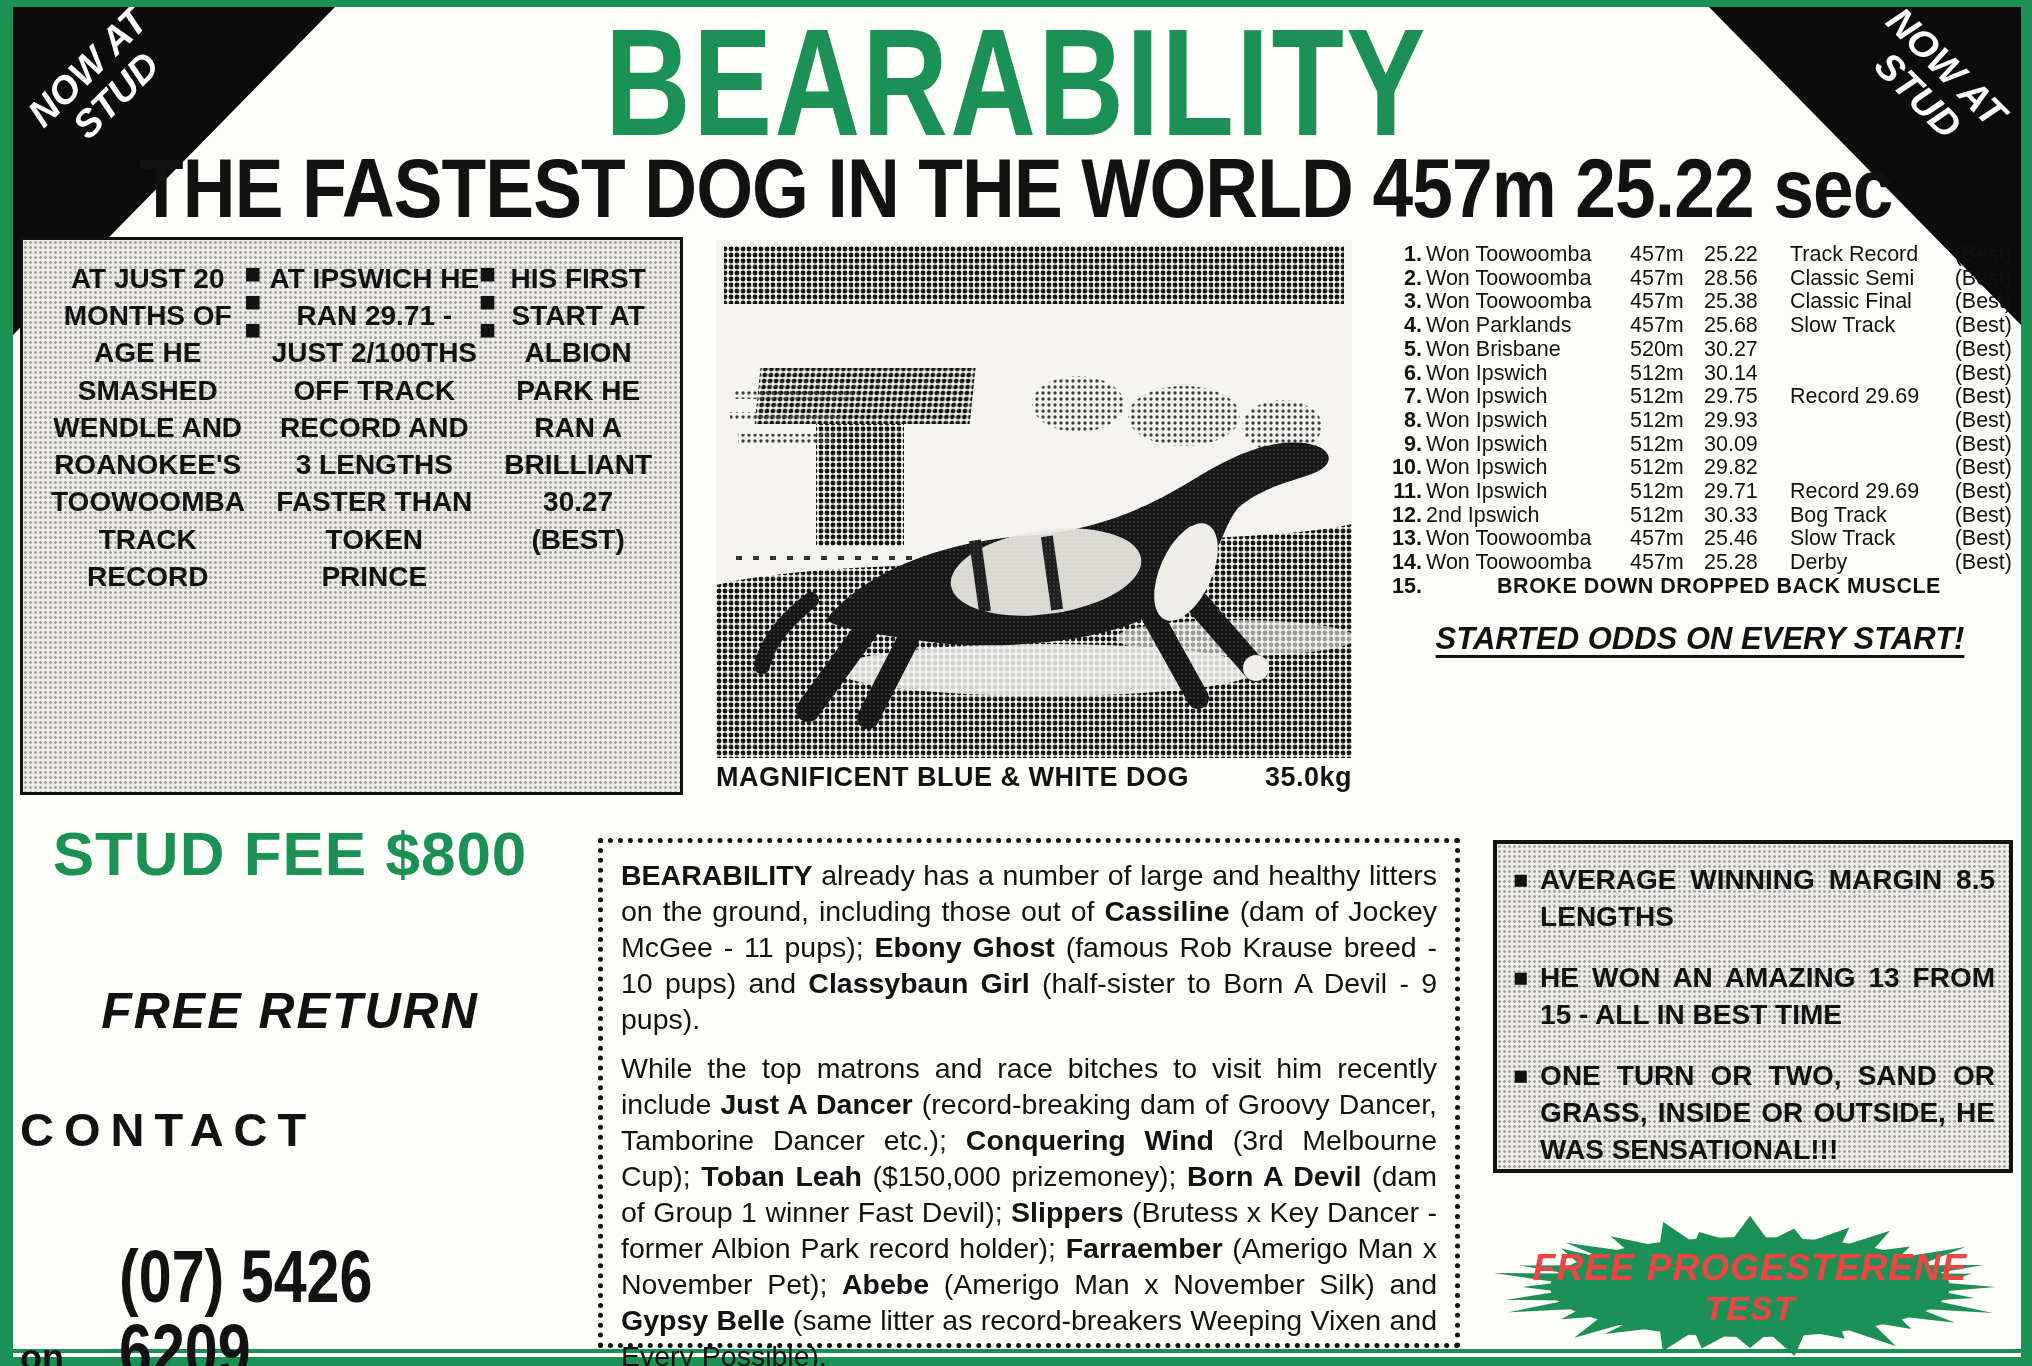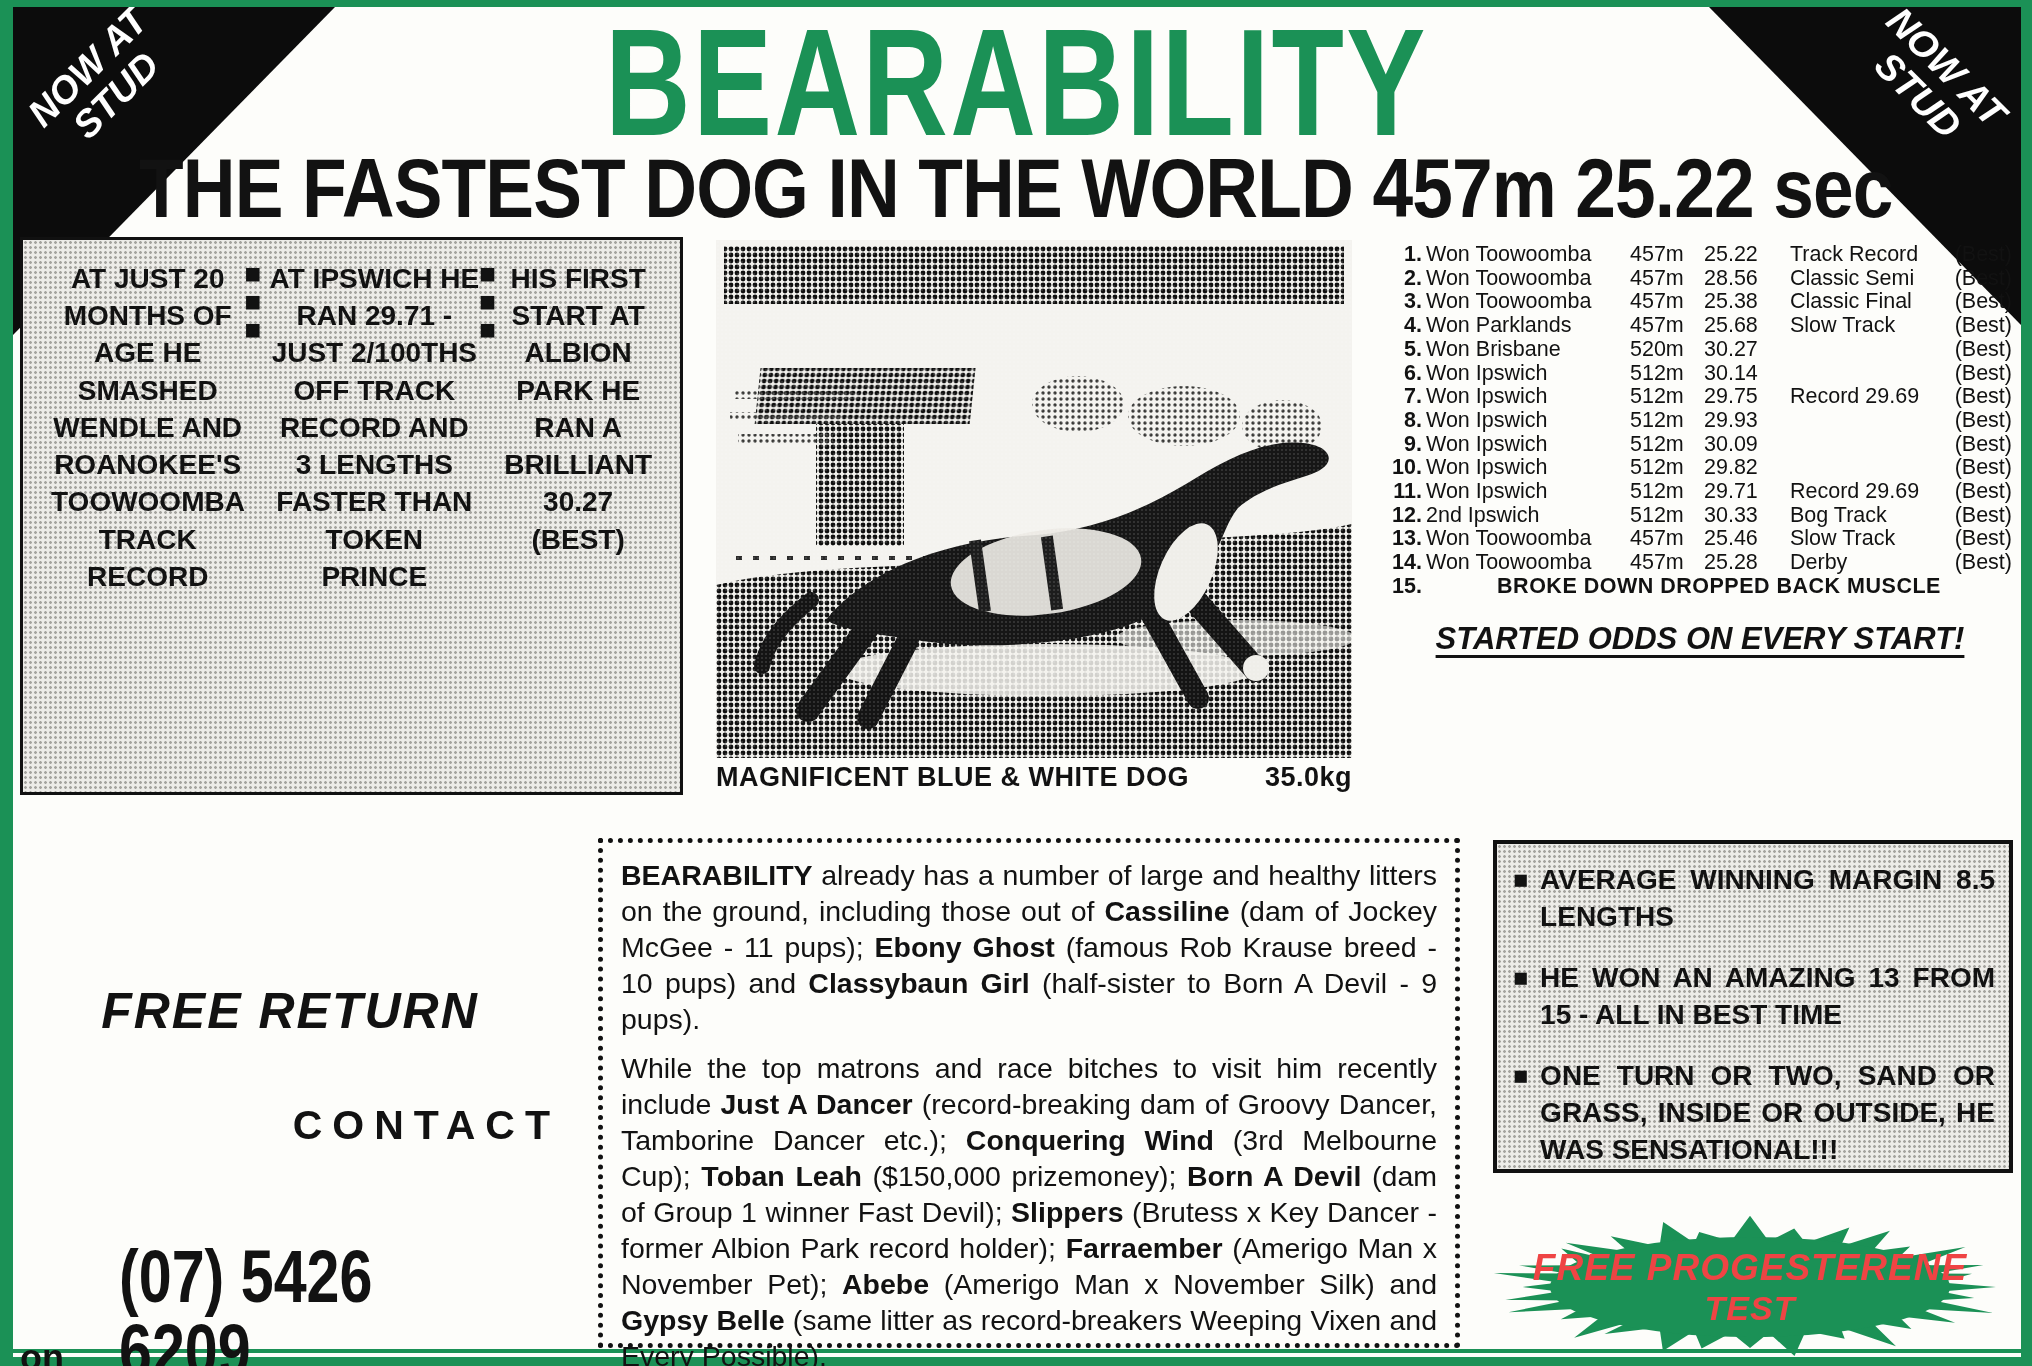--- a/index.html
+++ b/index.html
@@ -60,22 +60,22 @@
   .rr-row.wide .rr-result { grid-column:2 / -1; text-align:center; font-weight:bold; letter-spacing:.5px; }
   .odds { position:absolute; left:1388px; top:621px; width:624px; text-align:center;
           font-weight:bold; font-style:italic; font-size:31px;
           text-decoration:underline; text-decoration-thickness:3px; text-underline-offset:6px; }
 
   
   .stud-fee { position:absolute; left:20px; top:818px; width:540px; text-align:center;
               color:var(--green,#1b9156); font-weight:bold; font-size:62px; letter-spacing:1px; }
   .free-return { position:absolute; left:20px; top:982px; width:540px; text-align:center;
                  font-weight:bold; font-style:italic; font-size:50px; letter-spacing:2px; }
-  .contact-label { position:absolute; left:20px; top:1102px; width:540px; text-align:right;
-                   font-weight:bold; font-size:41px; letter-spacing:10px; }
+  .contact-label { position:absolute; left:20px; top:1102px; width:540px; text-align:left;
+                   font-weight:bold; font-size:47px; letter-spacing:10px; }
   .contact-name { position:absolute; left:20px; top:1150px; width:540px; text-align:center;
                   font-weight:bold; font-size:76px; white-space:nowrap; }
   .contact-name .squeeze { display:inline-block; transform:scaleX(.82); }
   .contact-phone { position:absolute; left:20px; top:1240px; width:540px;
                    display:flex; justify-content:center; align-items:flex-end; gap:6px; }
   .contact-phone .on  { font-weight:bold; font-size:36px; padding-bottom:9px; }
   .contact-phone .num { font-weight:bold; font-size:74px; line-height:1;
                         display:inline-block; transform:scaleX(.8); transform-origin:center bottom; }
 
   
@@ -318,20 +318,21 @@
         <span class="rr-no">15.</span>
         <span class="rr-result">BROKE DOWN DROPPED BACK MUSCLE</span>
         <span class="rr-dist"></span>
         <span class="rr-time"></span>
         <span class="rr-note"></span>
         <span class="rr-best"></span>
       </div>
     </div>
   <div class="odds">STARTED ODDS ON EVERY START!</div>
 
+  <div class="stud-fee">STUD FEE $800</div>
   <div class="free-return">FREE RETURN</div>
   <div class="contact-label">CONTACT</div>
   <div class="contact-phone">
     <span class="on">on</span>
     <span class="num">(07) 5426 6209</span>
   </div>
 
   <div class="litters-box">
     <p><b>BEARABILITY</b><span> already has a number of large and healthy litters on the ground, including those out of </span><b>Cassiline</b><span> (dam of Jockey McGee - 11 pups); </span><b>Ebony Ghost</b><span> (famous Rob Krause breed - 10 pups) and </span><b>Classybaun Girl</b><span> (half-sister to Born A Devil - 9 pups).</span></p>
     <p><span>While the top matrons and race bitches to visit him recently include </span><b>Just A Dancer</b><span> (record-breaking dam of Groovy Dancer, Tamborine Dancer etc.); </span><b>Conquering Wind</b><span> (3rd Melbourne Cup); </span><b>Toban Leah</b><span> ($150,000 prizemoney); </span><b>Born A Devil</b><span> (dam of Group 1 winner Fast Devil); </span><b>Slippers</b><span> (Brutess x Key Dancer - former Albion Park record holder); </span><b>Farraember</b><span> (Amerigo Man x November Pet); </span><b>Abebe</b><span> (Amerigo Man x November Silk) and </span><b>Gypsy Belle</b><span> (same litter as record-breakers Weeping Vixen and Every Possible).</span></p>

